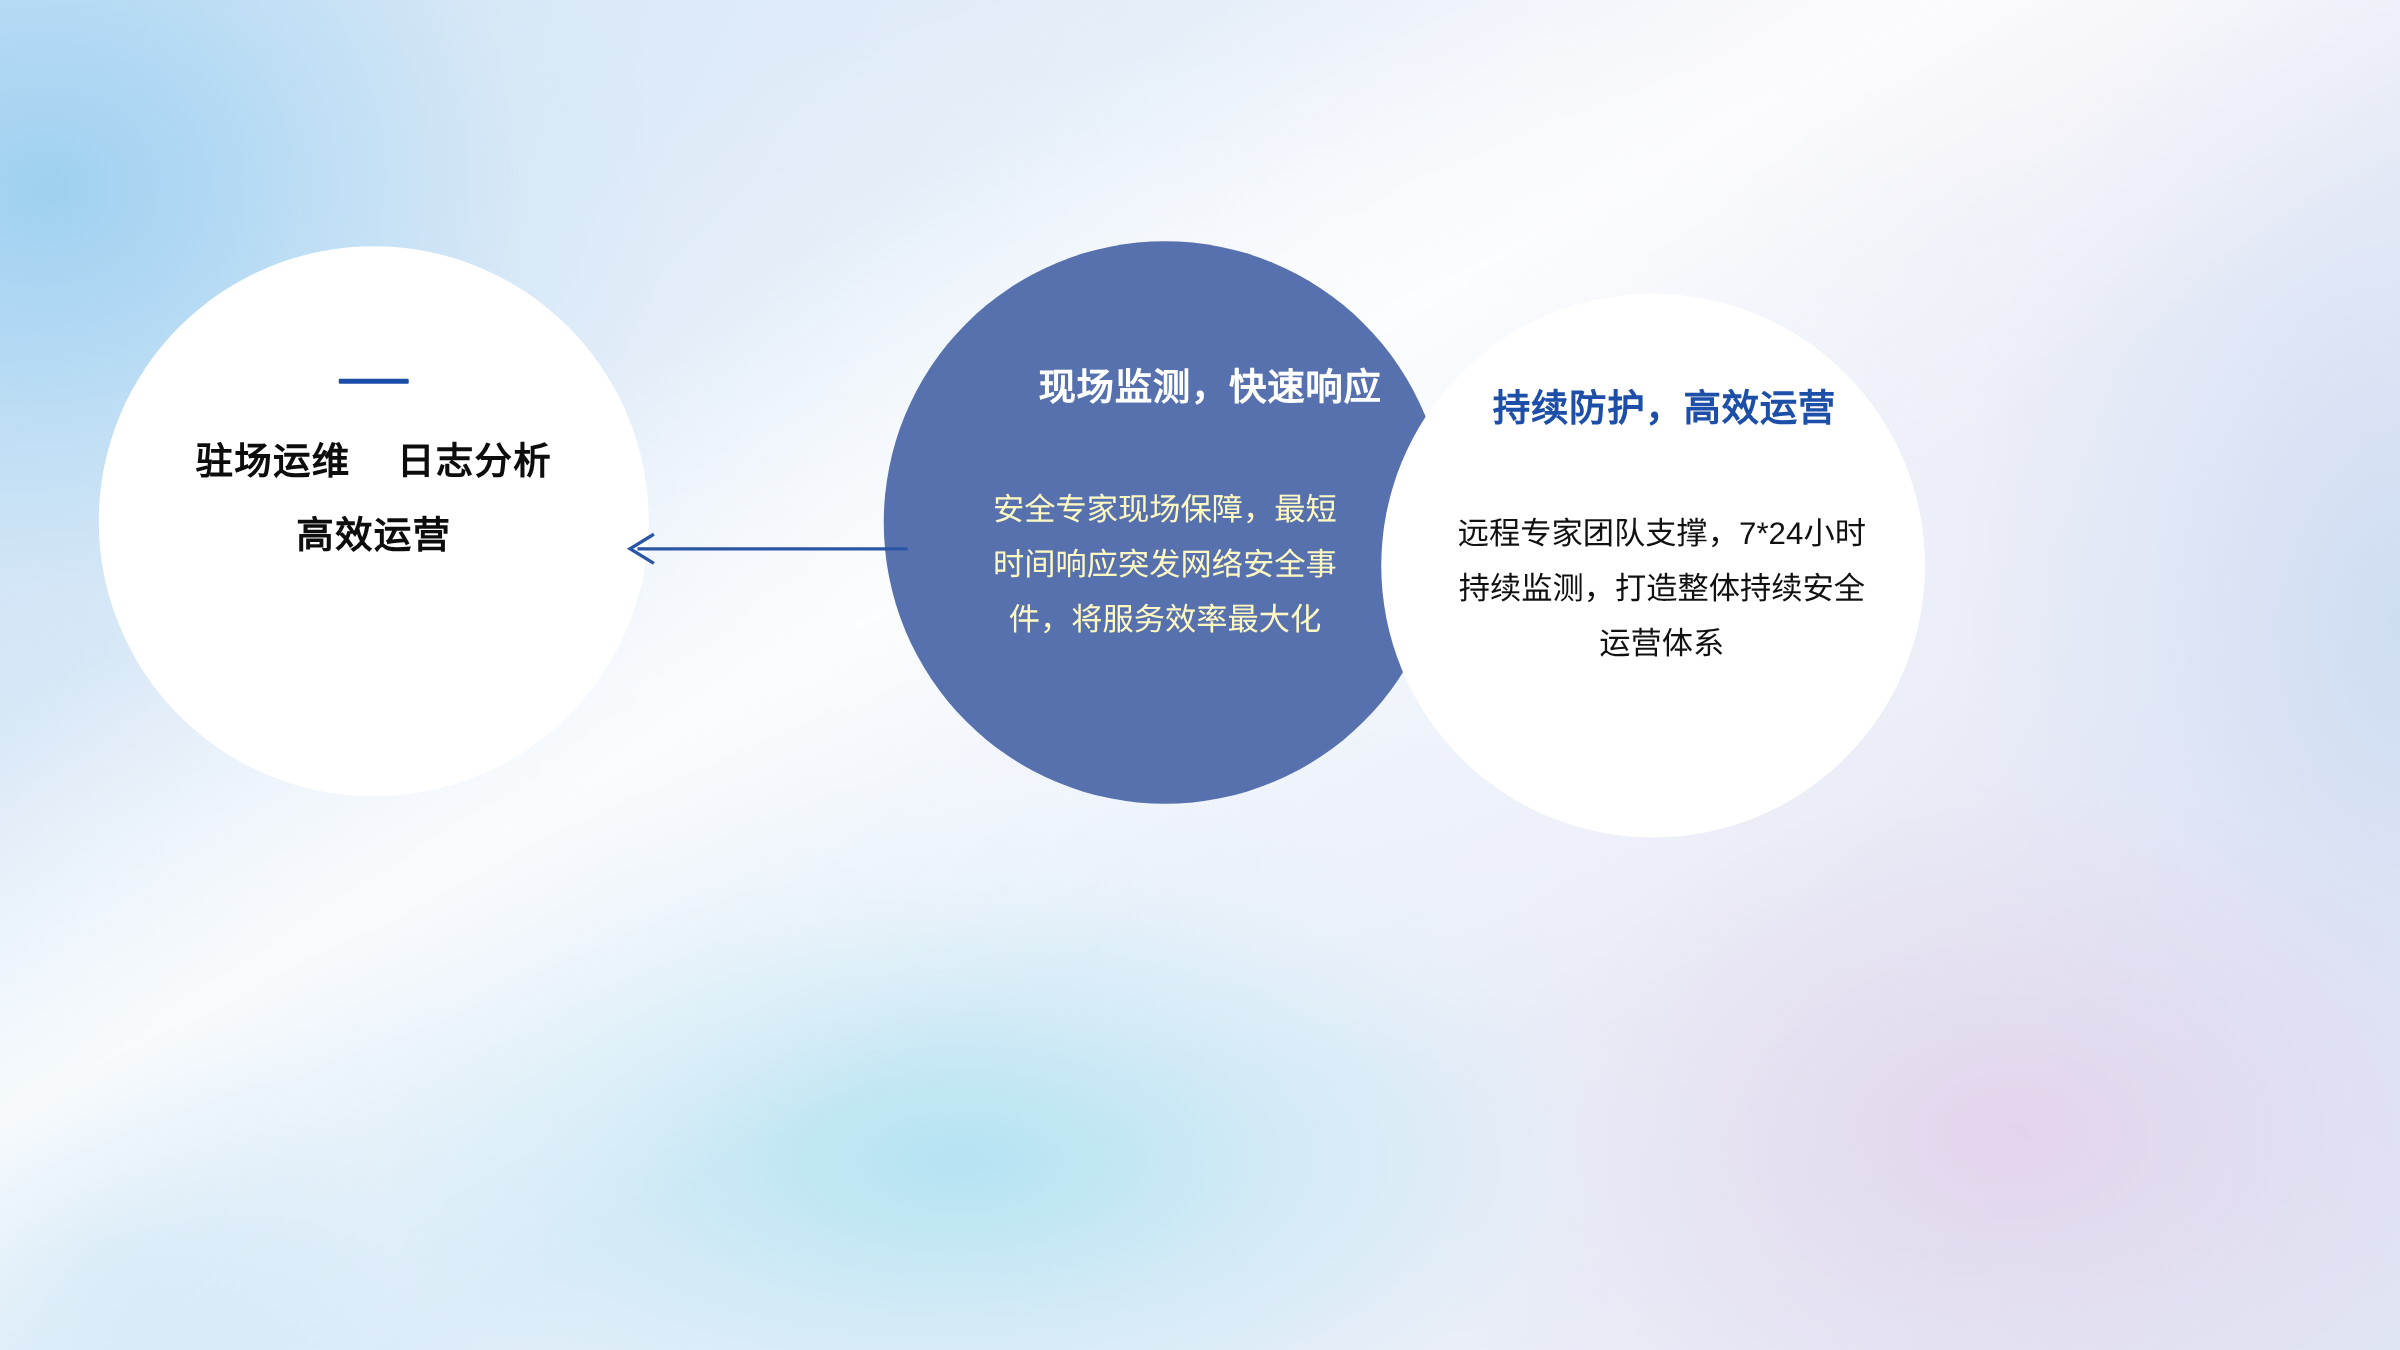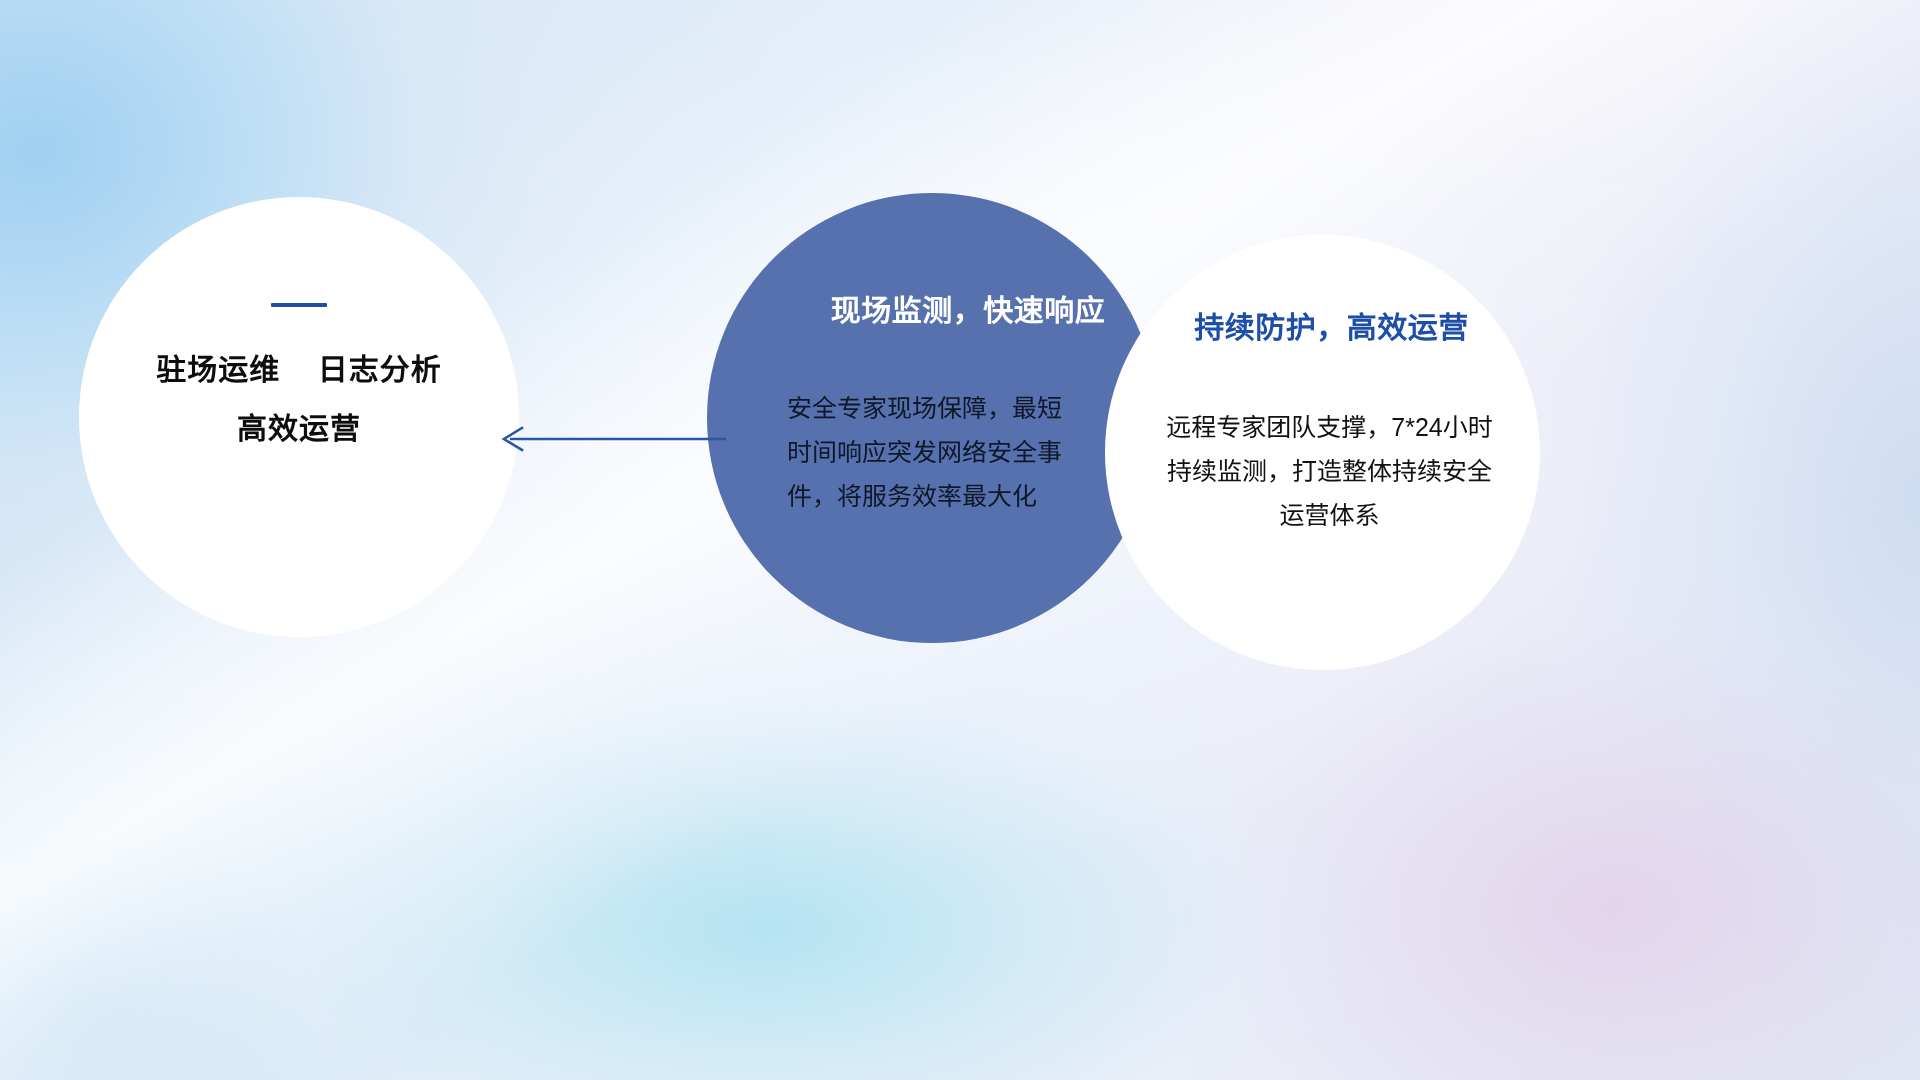--- a/index.html
+++ b/index.html
@@ -207,25 +207,25 @@
     color: #ffffff;
     font-size: 30px;
     font-weight: 700;
     letter-spacing: 0.5px;
     line-height: 1;
     white-space: nowrap;
     margin-left: 72px;
   }
 
   .mid-body {
-    color: #0f172a;
+    color: #fef9c3;
     font-size: 25px;
     font-weight: 400;
     line-height: 44px;
-    text-align: left;
+    text-align: center;
     margin-top: 60px;
     width: 290px;
   }
 
   
   .right-inner {
     position: absolute;
     left: 0;
     top: 0;
     width: 100%;

